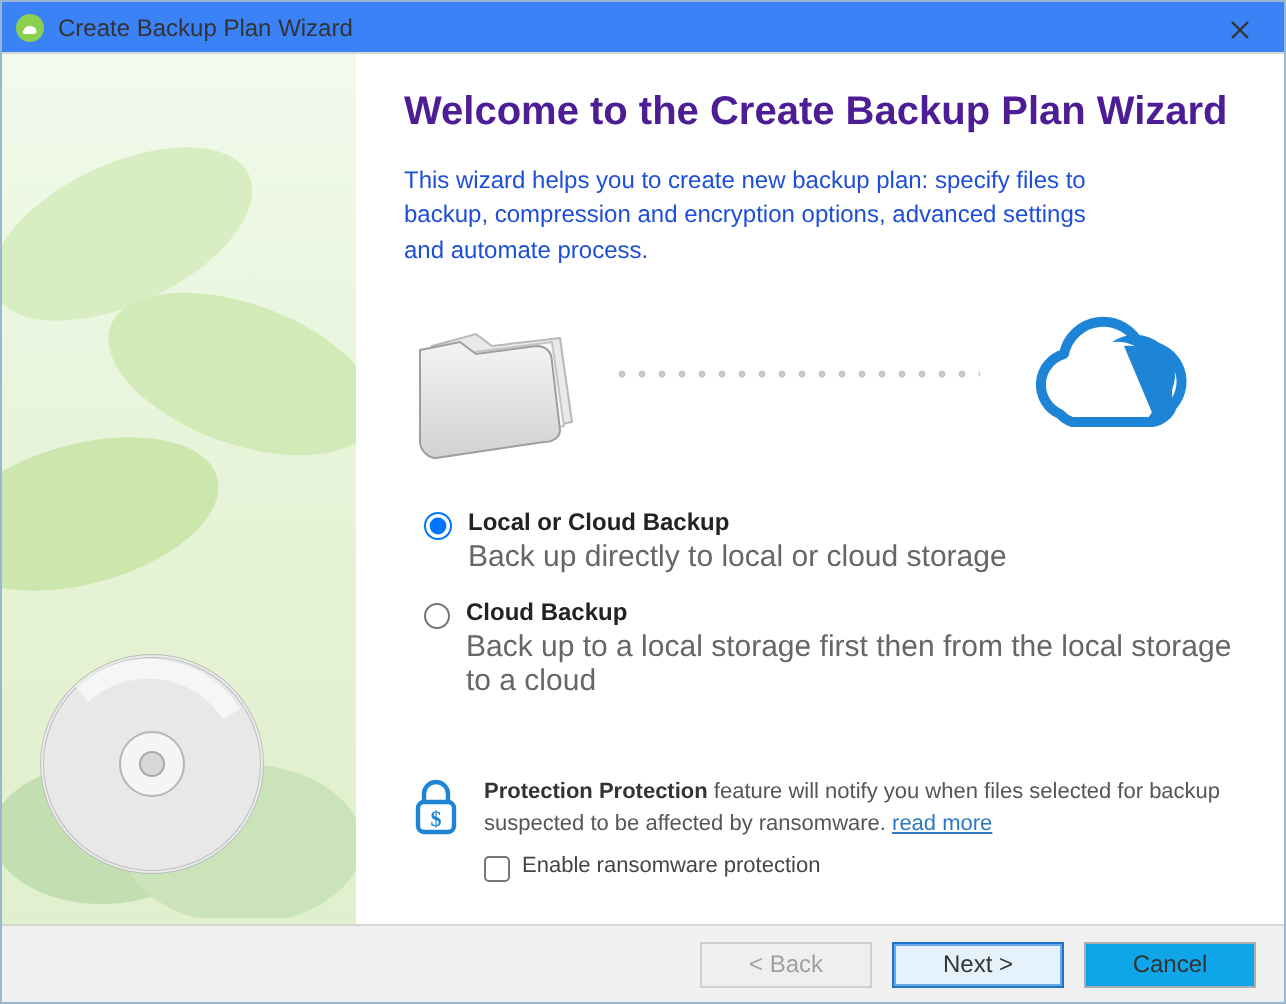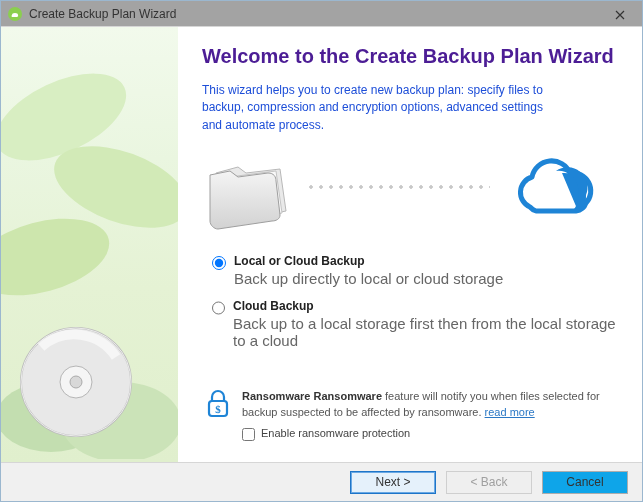--- a/index.html
+++ b/index.html
@@ -10,21 +10,21 @@
     font-family: "Segoe UI", Tahoma, sans-serif;
     font-size: 12px;
     background: #fff;
     border: 1px solid #9bb7cf;
     display: flex;
     flex-direction: column;
     overflow: hidden;
   }
   .titlebar {
     height: 28px;
-    background: #a3a3a3;
+    background: #3b82f6;
     border-bottom: 1px solid #d6d6d6;
     display: flex;
     align-items: center;
     padding: 0 6px;
     position: relative;
   }
   .titlebar .app-icon {
     width: 16px; height: 16px; margin-right: 6px;
   }
   .titlebar .title {
@@ -274,29 +274,29 @@
     <div class="ransom">
       <span class="lock">
         <svg width="24" height="30" viewBox="0 0 24 30">
           <path d="M6 12 v-4 a6 6 0 0 1 12 0 v4" fill="none" stroke="#1e84d6" stroke-width="2.2"></path>
           <rect x="3" y="12" width="18" height="15" rx="3" fill="none" stroke="#1e84d6" stroke-width="2.2"></rect>
           <text x="12" y="24" text-anchor="middle" font-size="11" font-weight="700" fill="#1e84d6" font-family="Segoe UI">$</text>
         </svg>
       </span>
       <div class="txt">
         <span>
-          <b>Ransomware Ransomware</b><span>  feature will notify you when files selected for backup suspected to be affected by ransomware. </span><a>read more</a>
+          <b>Protection Protection</b><span>  feature will notify you when files selected for backup suspected to be affected by ransomware. </span><a>read more</a>
         </span>
         <label class="chk">
           <input type="checkbox" style="">
           <span>Enable ransomware protection</span>
         </label>
       </div>
     </div>
 
   </div>
 </div>
 
 <div class="buttonbar">
+  <button class="btn" disabled="">&lt; Back</button>
   <button class="btn primary">Next &gt;</button>
-  <button class="btn" disabled="">&lt; Back</button>
   <button class="btn">Cancel</button>
 </div>
 
 </body></html>

